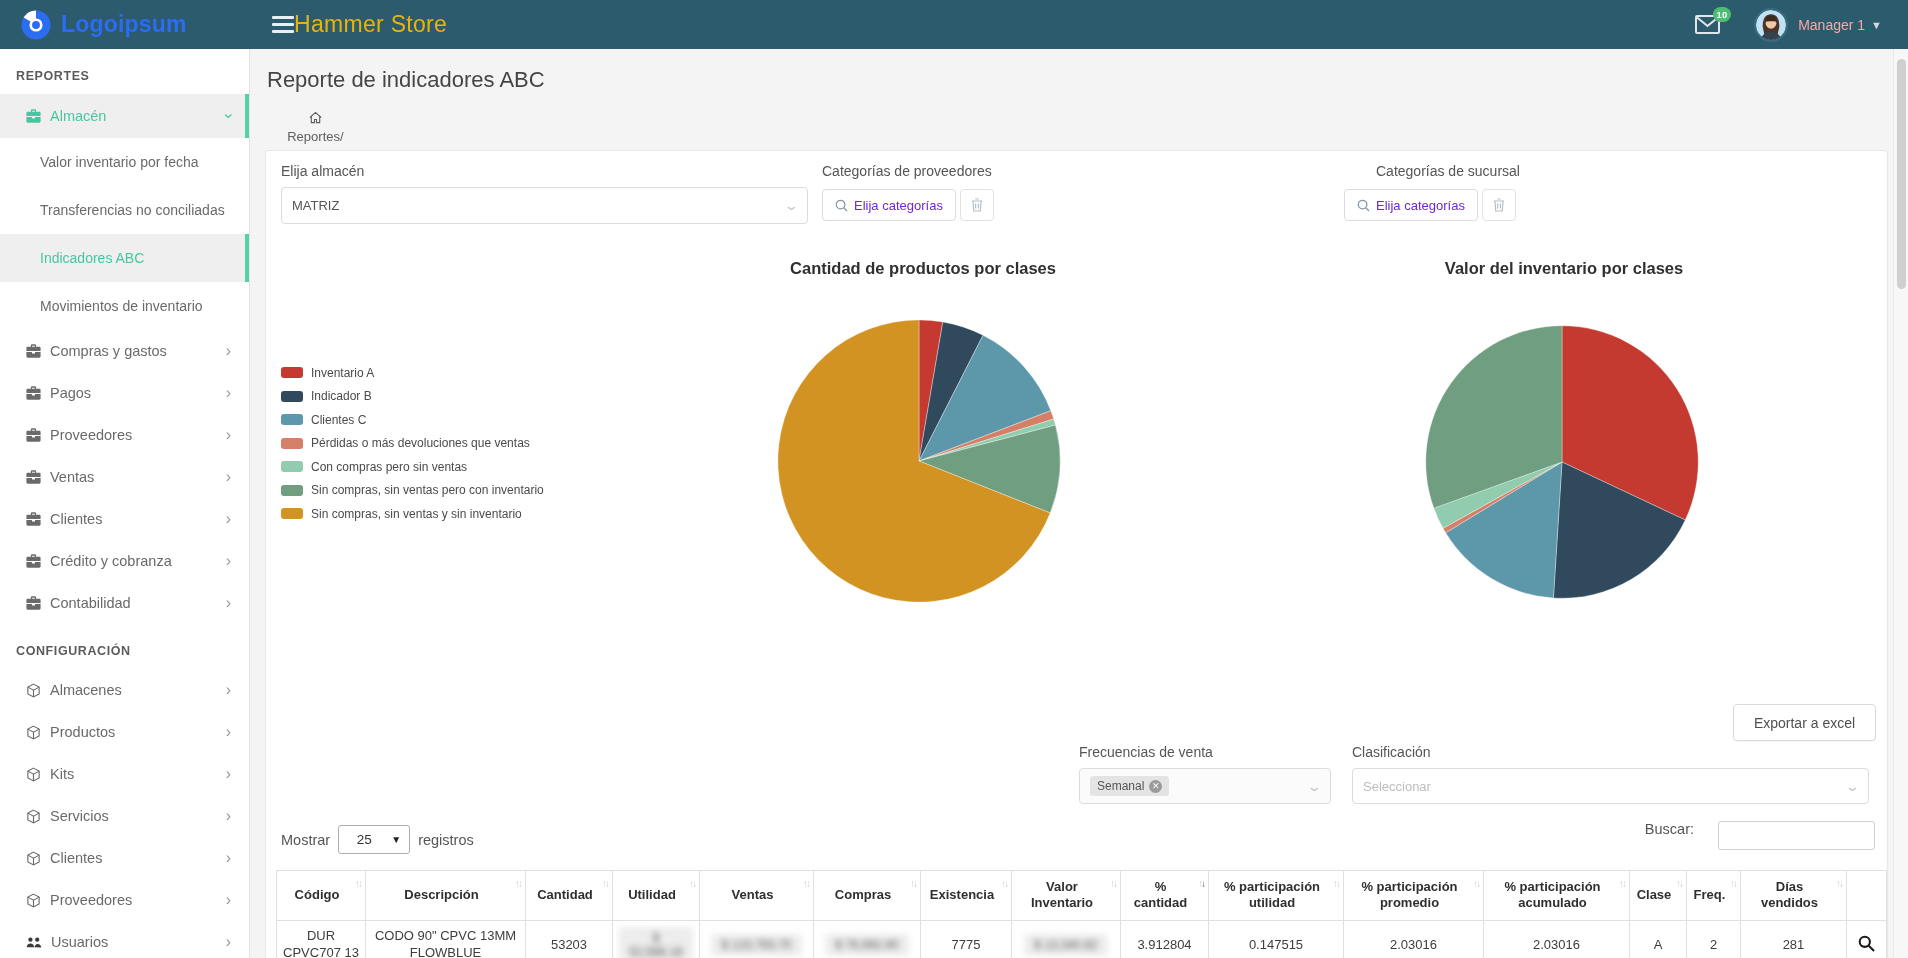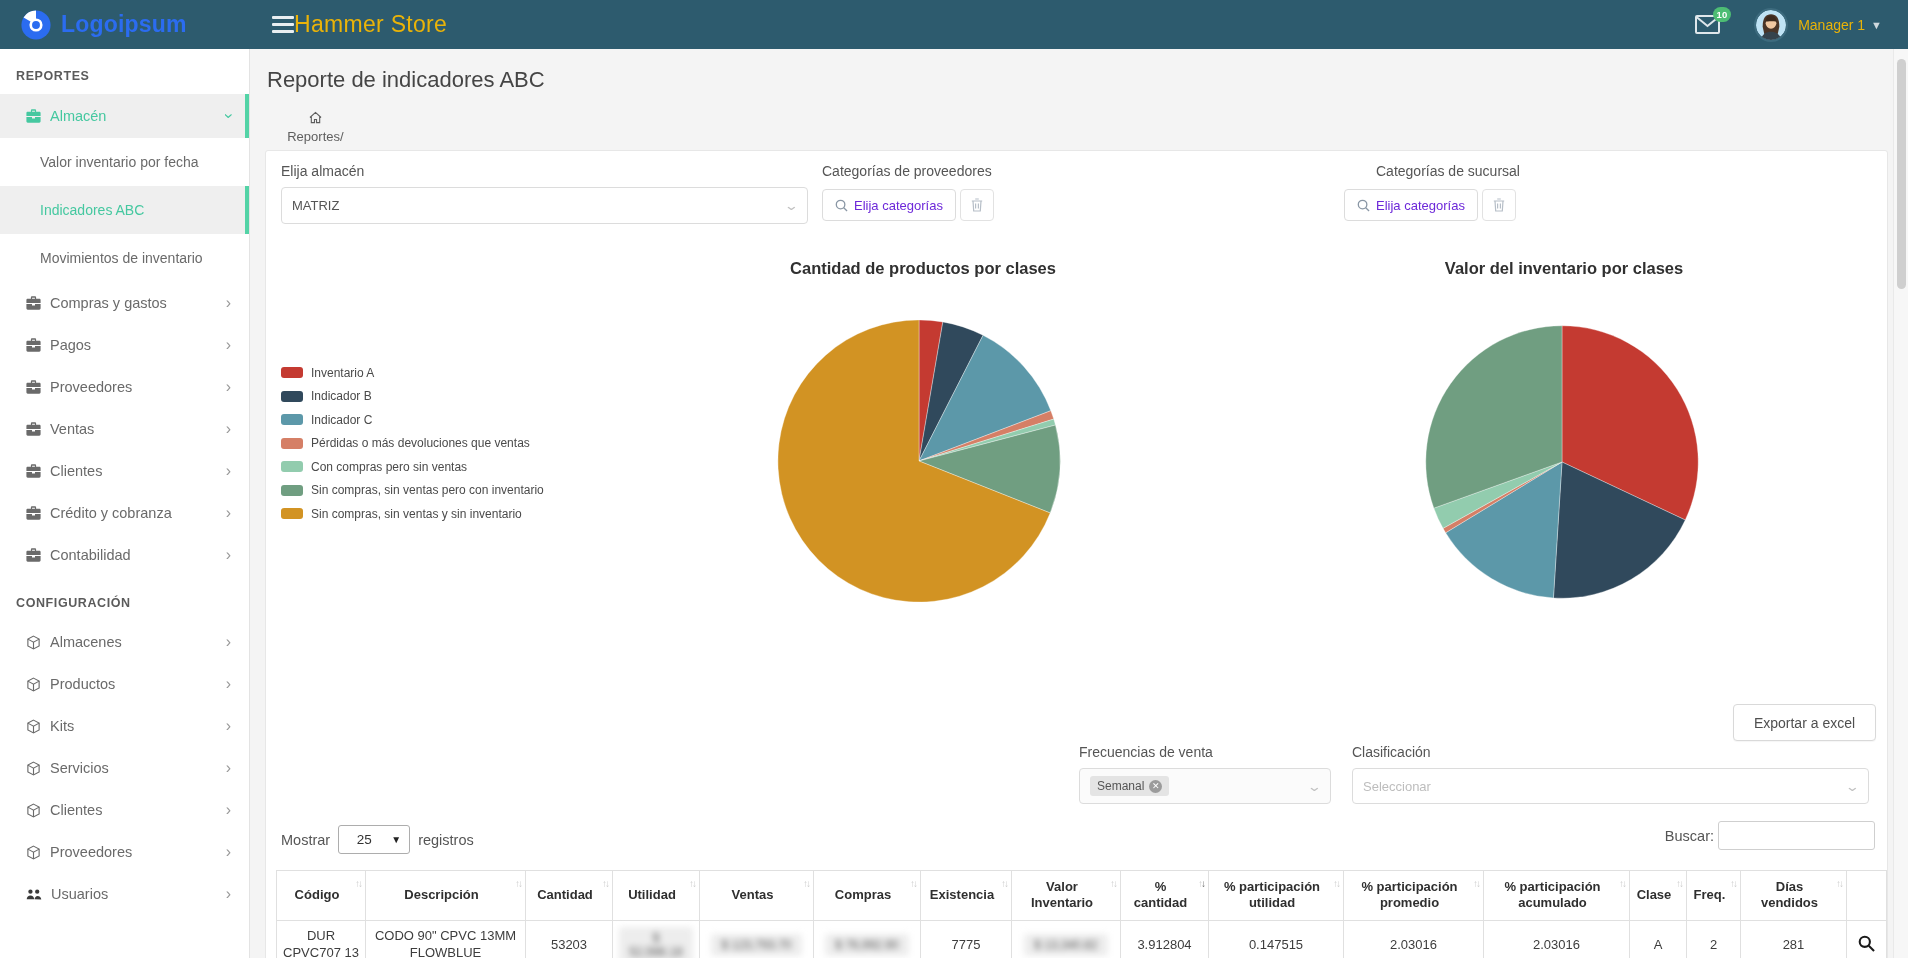--- a/index.html
+++ b/index.html
@@ -9,21 +9,21 @@
   .navbar { position:absolute; top:0; left:0; width:1908px; height:49px; background:#2d5b6e; display:flex; align-items:center; z-index:30; }
   .logo-box { width:250px; height:49px; display:flex; align-items:center; padding-left:20px; gap:9px; }
   .logo-text { color:#2b6cf0; font-size:23px; font-weight:bold; letter-spacing:.2px; }
   .hamburger { margin-left:22px; width:22px; display:flex; flex-direction:column; gap:4px; cursor:pointer; }
   .hamburger span { height:3px; background:#e8eef1; border-radius:1px; }
   .app-title { color:#eab308; font-size:23px; font-weight:400; letter-spacing:.3px; }
   .nav-spacer { flex:1; }
   .mail-wrap { position:relative; margin-right:34px; cursor:pointer; }
   .mail-badge { position:absolute; top:-8px; right:-11px; background:#4dbd74; color:#fff; font-size:9.5px; font-weight:bold; border-radius:9px; padding:2px 4px; min-width:16px; text-align:center; }
   .avatar { width:34px; height:34px; border-radius:50%; overflow:hidden; margin-right:10px; cursor:pointer; border:2px solid #3d6b7e; }
-  .user-name { color:#eab308; font-size:14px; margin-right:6px; cursor:pointer; }
+  .user-name { color:#fca5a5; font-size:14px; margin-right:6px; cursor:pointer; }
   .user-caret { color:#cfd9de; font-size:11px; margin-right:26px; cursor:pointer; }
 
   
   .sidebar { position:absolute; top:49px; left:0; width:250px; bottom:0; background:#ffffff; border-right:1px solid #e3e3e3; overflow:hidden; z-index:20; }
   .section-header { padding:20px 20px 11px 16px; font-size:12.5px; font-weight:bold; color:#5b5b5b; letter-spacing:.6px; }
   .nav-item { height:42px; display:flex; align-items:center; padding:0 18px 0 26px; color:#6a6a6a; font-size:14.5px; cursor:pointer; position:relative; }
   .nav-item .nicon { display:flex; margin-right:9px; color:#6a6a6a; }
   .nav-item .chev { margin-left:auto; color:#9a9a9a; font-size:16px; line-height:1; }
   .nav-item.parent-active { background:#efefef; color:#45c8a0; height:44px; }
   .nav-item.parent-active .nicon { color:#45c8a0; }
@@ -57,21 +57,21 @@
 
   .export-btn { position:absolute; left:1467px; top:553px; width:143px; height:37px; background:#fff; border:1px solid #d9d9d9; border-radius:4px; font-size:14px; color:#4f4f4f; display:flex; align-items:center; justify-content:center; cursor:pointer; box-shadow:0 1px 1px rgba(0,0,0,.04); }
 
   .chip { background:#e4e4e4; border-radius:3px; display:flex; align-items:center; gap:5px; padding:3px 7px; font-size:12px; color:#555; }
   .chip-x { width:13px; height:13px; border-radius:50%; background:#9b9b9b; color:#fff; font-size:9px; line-height:13px; text-align:center; cursor:pointer; }
   .placeholder { color:#bdbdbd; }
 
   .mostrar-row { position:absolute; left:15px; top:674px; display:flex; align-items:center; gap:8px; font-size:14.5px; color:#555; }
   .fake-select { width:72px; height:29px; border:1px solid #adadad; border-radius:3px; background:#fff; display:flex; align-items:center; padding:0 8px; font-size:13.5px; color:#333; cursor:pointer; }
   .fake-select .caret { margin-left:auto; font-size:10px; color:#222; }
-  .buscar-row { position:absolute; right:12px; top:670px; display:flex; align-items:center; gap:4px; font-size:14.5px; color:#555; }
+  .buscar-row { position:absolute; right:12px; top:670px; display:flex; gap:24px; font-size:14.5px; color:#555; }
   .buscar-input { width:157px; height:29px; border:1px solid #cfcfcf; border-radius:3px; background:#fff; padding:0 8px; font-size:13px; }
 
   table.data { position:absolute; left:10px; top:719px; border-collapse:collapse; table-layout:fixed; background:#fff; }
   table.data th, table.data td { border:1px solid #e0e0e0; font-size:13px; vertical-align:middle; }
   table.data th { font-weight:bold; color:#2f2f2f; text-align:center; padding:8px 14px 8px 6px; height:49px; position:relative; line-height:1.25; }
   table.data td { color:#3d3d3d; text-align:center; padding:6px; height:44px; }
   td.l { text-align:left; line-height:1.25; }
   .sort { position:absolute; top:7px; right:4px; font-size:10px; letter-spacing:-2px; color:#ccc; }
   .sort b { font-weight:normal; color:#ccc; }
   th.sorted .sort b { color:#6d6d6d; }
@@ -133,20 +133,23 @@
         <svg width="15" height="14" viewBox="0 0 16 15" fill="currentColor">
           <path d="M5.2 3V1.7C5.2 1 5.8.4 6.5.4h3c.7 0 1.3.6 1.3 1.3V3h3.4c.8 0 1.4.6 1.4 1.4v3.1H.4V4.4C.4 3.6 1 3 1.8 3h3.4zm1.3-1.2V3h3V1.8h-3zM.4 8.6h6v1.6h3.2V8.6h6v4.6c0 .8-.6 1.4-1.4 1.4H1.8c-.8 0-1.4-.6-1.4-1.4V8.6z"></path>
         </svg>
       </span>
     <span>Almacén</span>
     <span class="chev">›</span>
   </div>
 
   <div class="sub-item">
       <span>Valor inventario por fecha</span>
+    </div>
+  <div class="sub-item">
+      <span>Transferencias no conciliadas</span>
     </div>
   <div class="sub-item active">
       <span>Indicadores ABC</span>
     </div>
   <div class="sub-item">
       <span>Movimientos de inventario</span>
     </div>
 
   <div class="nav-item">
     <span class="nicon">
@@ -354,21 +357,21 @@
       <div class="legend-item">
           <span class="legend-swatch" style="background: rgb(196, 58, 49);"></span>
           <span class="legend-label">Inventario A</span>
         </div>
       <div class="legend-item">
           <span class="legend-swatch" style="background: rgb(48, 73, 92);"></span>
           <span class="legend-label">Indicador B</span>
         </div>
       <div class="legend-item">
           <span class="legend-swatch" style="background: rgb(92, 152, 169);"></span>
-          <span class="legend-label">Indicador C</span>
+          <span class="legend-label">Clientes C</span>
         </div>
       <div class="legend-item">
           <span class="legend-swatch" style="background: rgb(213, 127, 102);"></span>
           <span class="legend-label">Pérdidas o más devoluciones que ventas</span>
         </div>
       <div class="legend-item">
           <span class="legend-swatch" style="background: rgb(146, 204, 174);"></span>
           <span class="legend-label">Con compras pero sin ventas</span>
         </div>
       <div class="legend-item">

